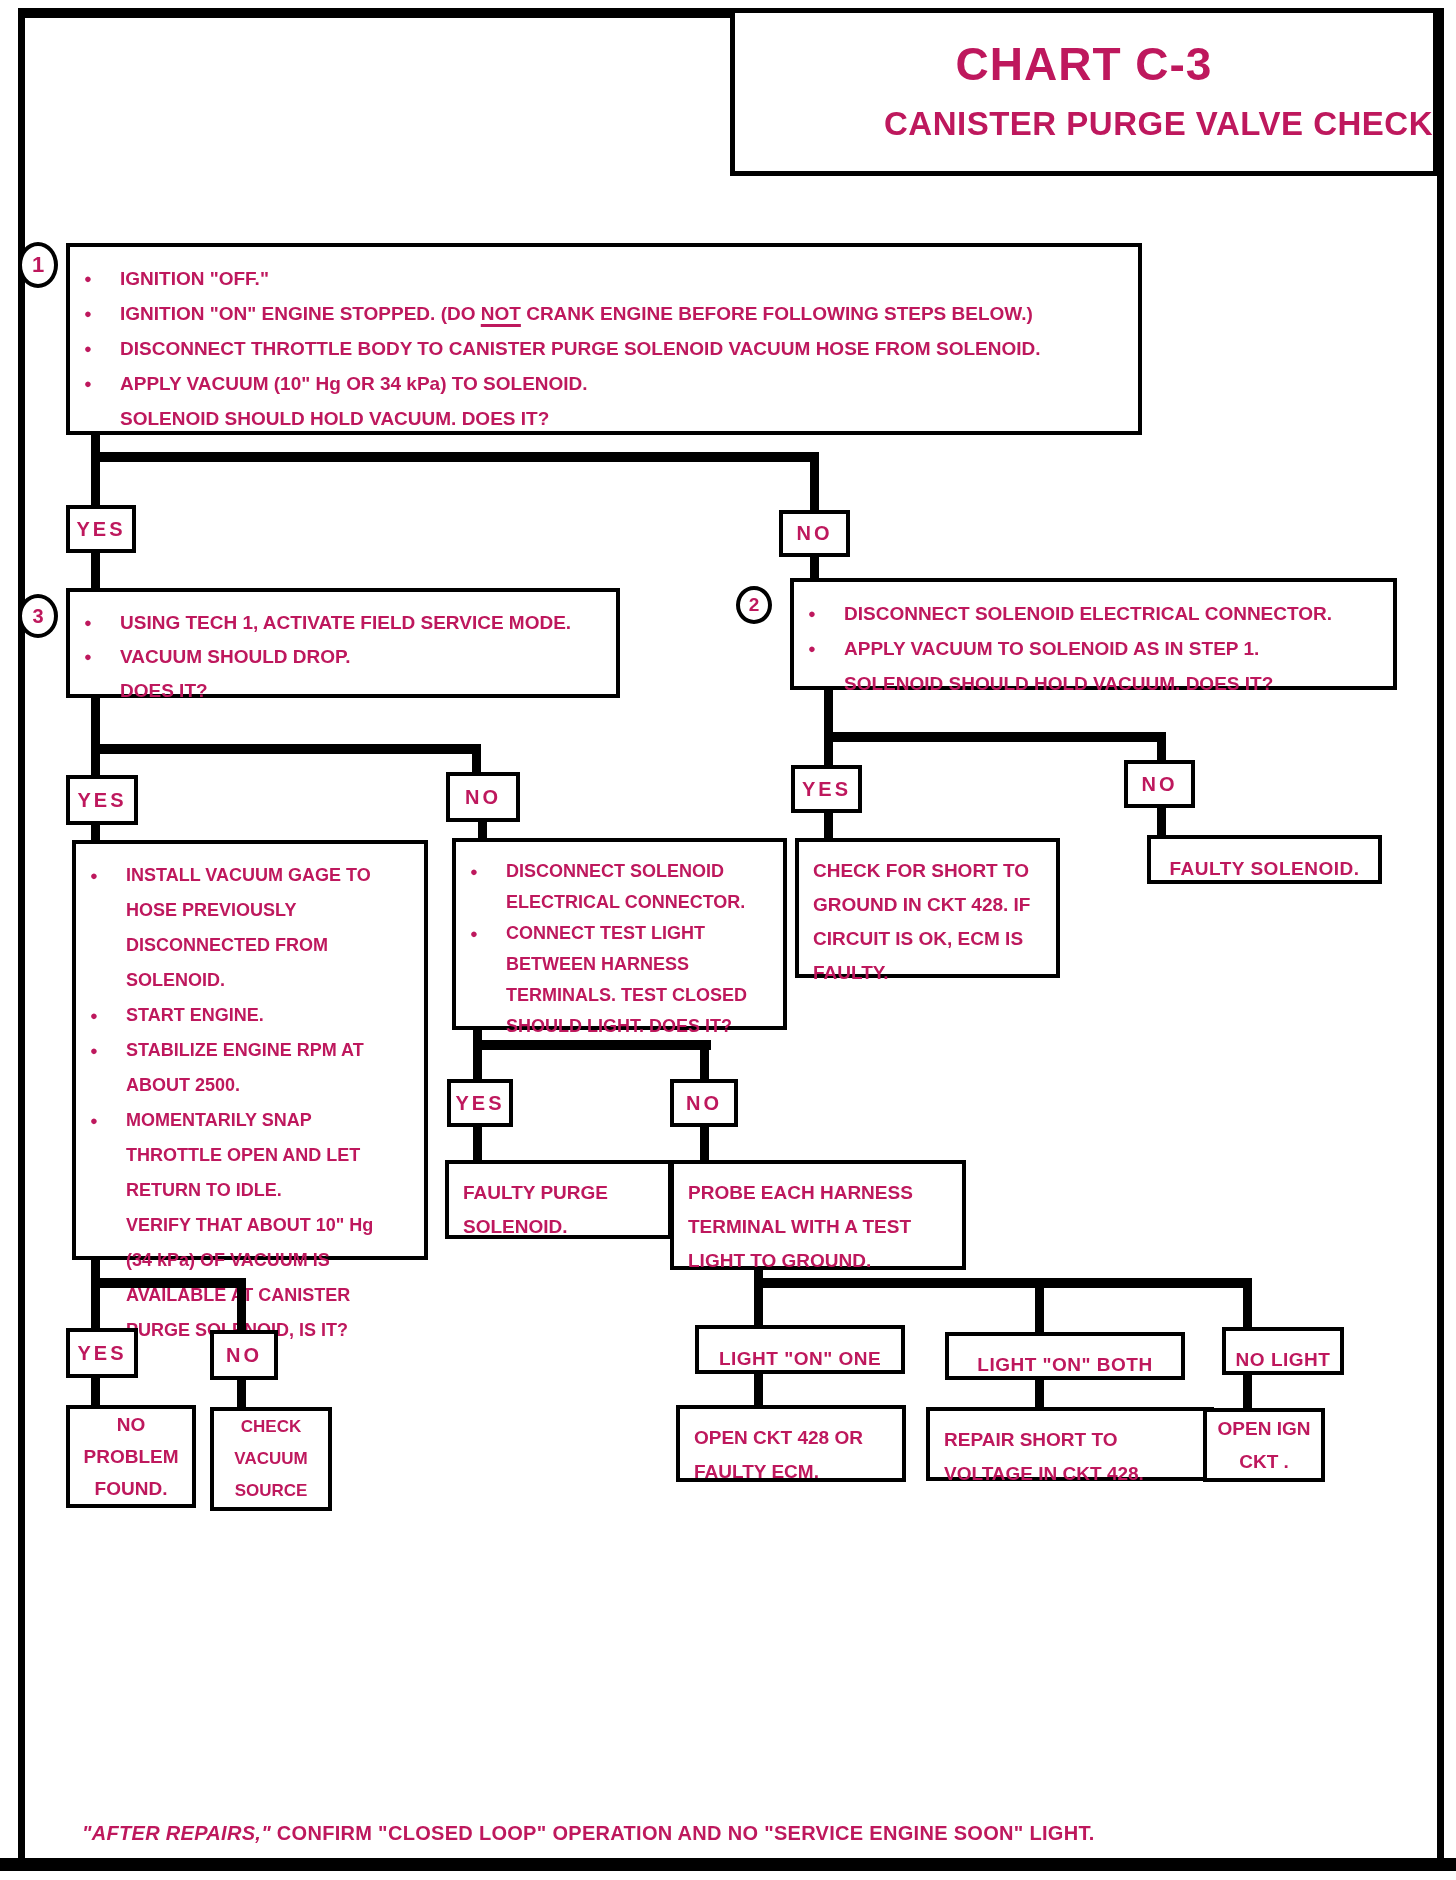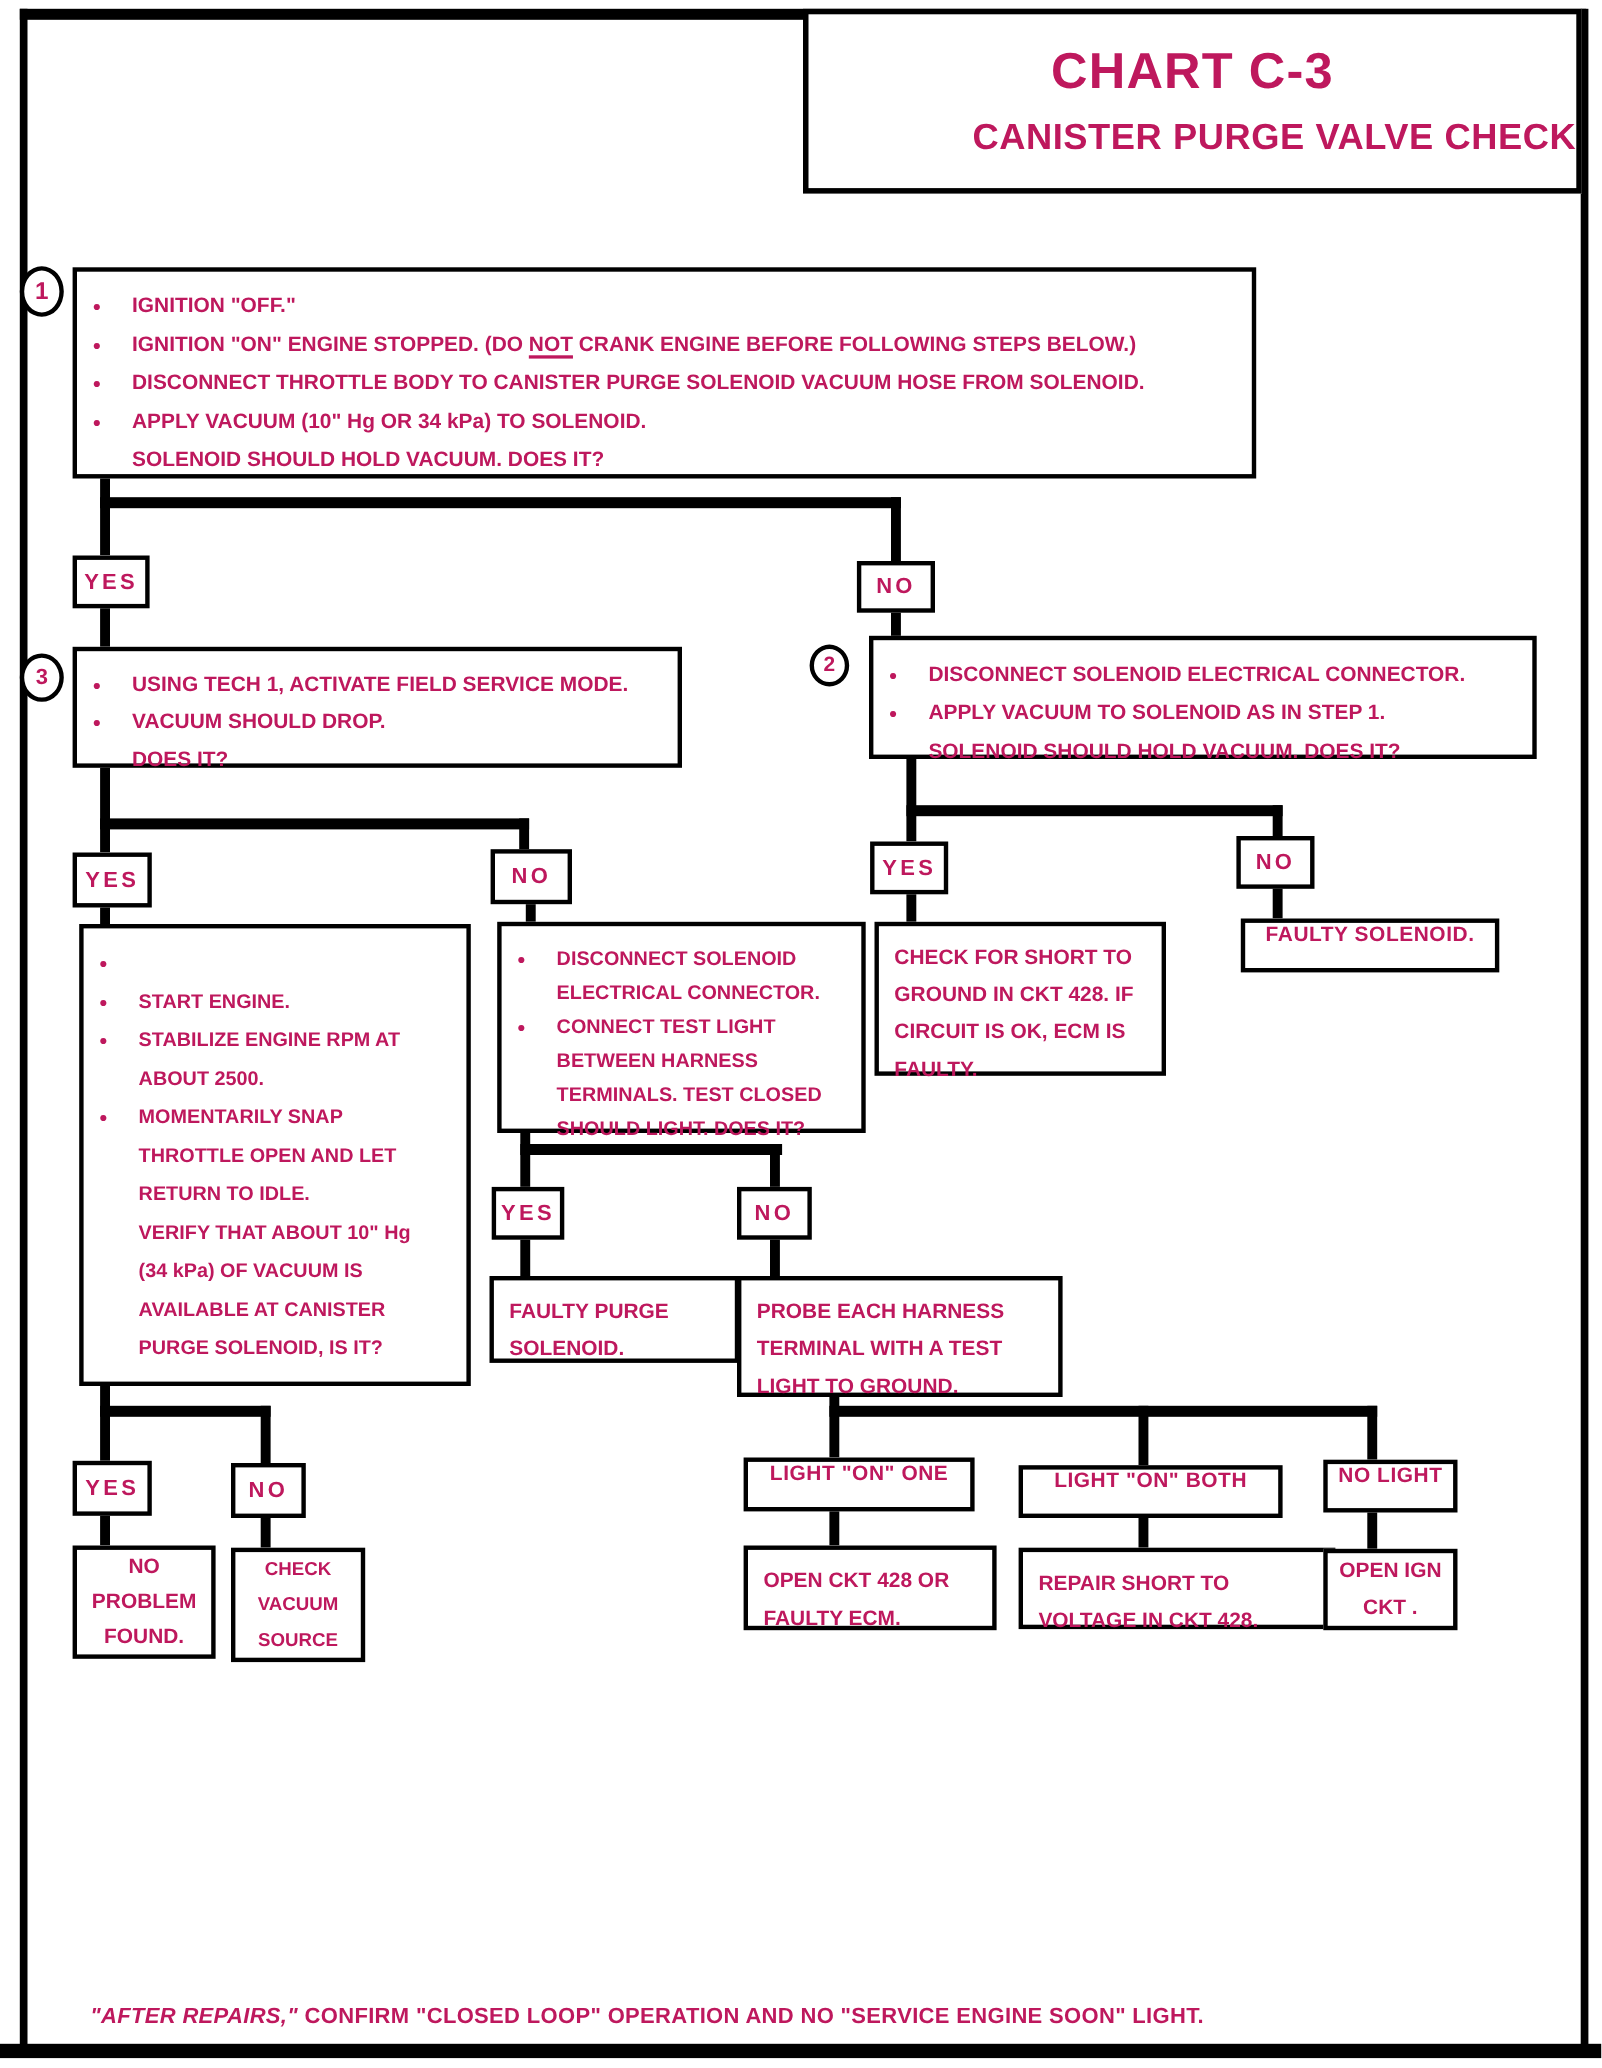--- a/index.html
+++ b/index.html
@@ -10,22 +10,22 @@
     font-family:"Liberation Sans", sans-serif;
     font-weight:bold; overflow:hidden;
   }
   .ln { position:absolute; background:#000; }
   .bx { position:absolute; border:4px solid #000; background:#fff; }
   .decision {
     display:flex; align-items:center; justify-content:center;
     font-size:20px; letter-spacing:3px; text-align:right;
   }
   .label-box {
-    display:flex; align-items:flex-start; justify-content:center;
-    font-size:19px; letter-spacing:0.5px; text-align:center;
+    display:flex; align-items:flex-end; justify-content:center;
+    font-size:19px; letter-spacing:0.5px; text-align:center;margin-left:19px;
   }
   .step-list { padding:14px 18px 8px 14px; font-size:19px; line-height:35px; }
   .li { display:flex; }
   .li .b { flex:none; width:36px; font-size:13px; line-height:inherit; }
   .li .t { flex:1; }
   .circ {
     position:absolute; border:4px solid #000; border-radius:50%;
     background:#fff; display:flex; align-items:center; justify-content:center;
     font-size:22px;
   }
@@ -144,20 +144,21 @@
   </div>
   <div class="bx decision" style="left:446px; top:772px; width:74px; height:50px;">
     <span>NO</span>
   </div>
   <div class="ln" style="left:91px; top:825px; width:9px; height:15px;"></div>
   <div class="ln" style="left:478px; top:822px; width:9px; height:16px;"></div>
 
   <div class="bx step-list" style="left:72px; top:840px; width:356px; height:420px; font-size:18px; line-height:35px; padding-right:44px;">
     <div class="li">
       <span class="b">●</span>
+      <span class="t">INSTALL VACUUM GAGE TO HOSE PREVIOUSLY DISCONNECTED FROM SOLENOID.</span>
     </div>
     <div class="li">
       <span class="b">●</span>
       <span class="t">START ENGINE.</span>
     </div>
     <div class="li">
       <span class="b">●</span>
       <span class="t">STABILIZE ENGINE RPM AT ABOUT 2500.</span>
     </div>
     <div class="li">

